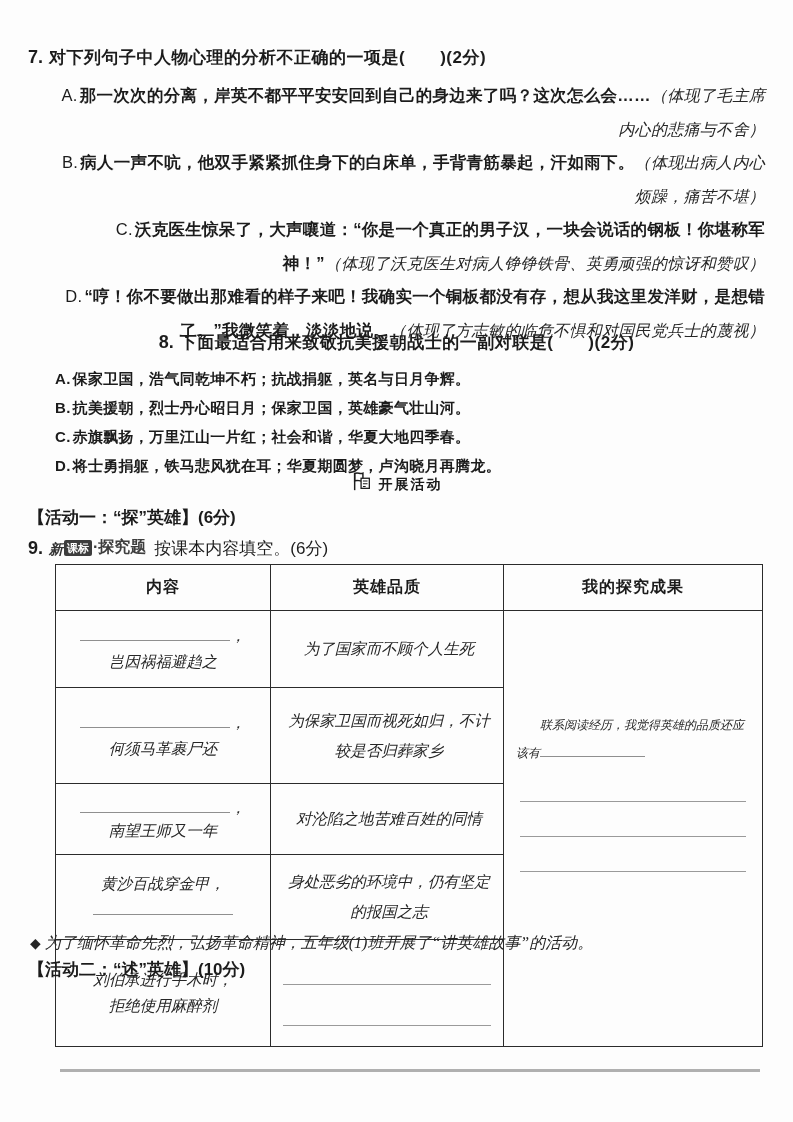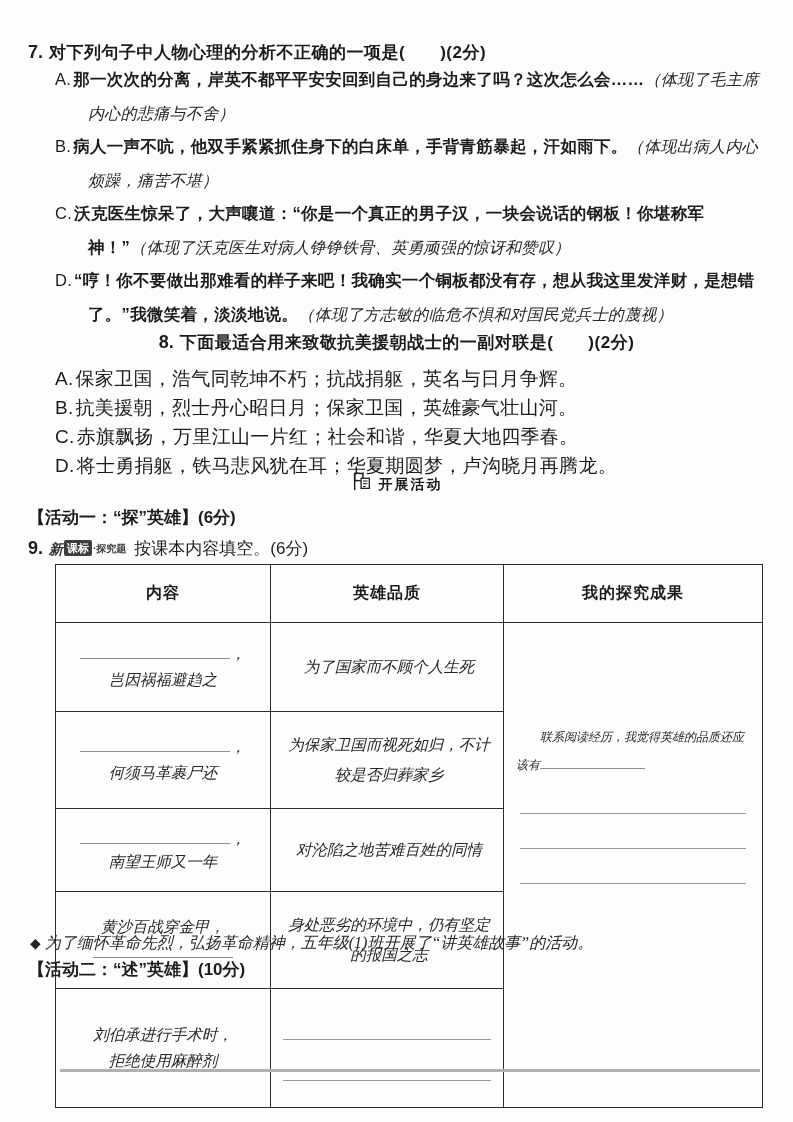--- a/index.html
+++ b/index.html
@@ -14,49 +14,49 @@
 
   
   .abs { position:absolute; left:28px; right:28px; }
   p { margin:0; }
   .qnum { font-weight:700; font-size:18px; padding-right:6px; }
   .stem { font-weight:700; font-size:17px; letter-spacing:0.5px; }
   .kai  { font-family:"Liberation Serif","DejaVu Serif",serif; font-style:italic; color:#262626; }
 
   
   #q7 { top:36px; }
-  #q7 .qline { line-height:20px;margin-top:6px; }
-  #q7 .opt { padding-left:60px; text-indent:-33px; font-size:16.5px; line-height:33.5px; letter-spacing:0.3px; }
+  #q7 .qline { line-height:42px; }
+  #q7 .opt { padding-left:60px; text-indent:-33px; font-size:16.5px; line-height:33.5px; letter-spacing:0.3px;text-align:right; }
   .olabel { padding-right:2px; }
   .omain  { font-weight:600; }
   .onote  { font-weight:400; font-size:16px; }
 
   
   #q8 { top:327px; }
   #q8 .qline { line-height:30px; margin-bottom:6px;text-align:center; }
-  #q8 .opt { padding-left:60px; text-indent:-33px; font-size:19px; line-height:29px; font-weight:400; letter-spacing:0.3px; }
+  #q8 .opt { padding-left:60px; text-indent:-33px; font-size:15px; line-height:29px; font-weight:700; letter-spacing:0.3px; }
 
   
   #section-head { top:470px; left:0; right:0; text-align:center; font-size:14px; font-weight:700; letter-spacing:2px; }
   .head-icon { display:inline-block; vertical-align:-3px; margin-right:6px; }
 
   
   #act1 { top:506px; font-size:17px; font-weight:700; }
   #act2 { top:958px; font-size:17px; font-weight:700; }
 
   
   #q9line { top:537px; font-size:17px; }
   .badge-prefix { font-family:"Liberation Serif",serif; font-style:italic; font-weight:700; font-size:14px; color:#333; }
   .badge-dark { display:inline-block; background:#3d3d3d; color:#ffffff; font-size:11px; line-height:14px;
                 padding:1px 3px; border-radius:2px; font-weight:700; margin:0 1px; vertical-align:2px; }
-  .badge-suffix { font-size:10px; font-weight:700; color:#3d3d3d; margin-right:8px; vertical-align:2px; }
+  .badge-suffix { font-size:16px; font-weight:700; color:#3d3d3d; margin-right:8px; vertical-align:2px; }
 
   
   #fill-table { position:absolute; top:564px; left:55px; border-collapse:collapse; table-layout:fixed; }
-  #fill-table th, #fill-table td { border:1.5px solid #2b2b2b; padding:18px 6px; }
+  #fill-table th, #fill-table td { border:1.5px solid #2b2b2b; padding:12px 6px; }
   #fill-table th { height:34px; font-size:16px; font-weight:600; letter-spacing:1px; }
   #fill-table td { font-size:15.5px; }
   .col-c1 { width:215px; }
   .col-c2 { width:233px; }
   .col-c3 { width:259px; }
   .c1 { text-align:center; vertical-align:middle; }
   .c2 { text-align:center; vertical-align:middle; padding-left:10px !important; line-height:30px; }
   .c3 { vertical-align:top; padding:100px 12px 0 12px !important; }
   .r0 td { height:62px; }
   .r1 td { height:96px; }

